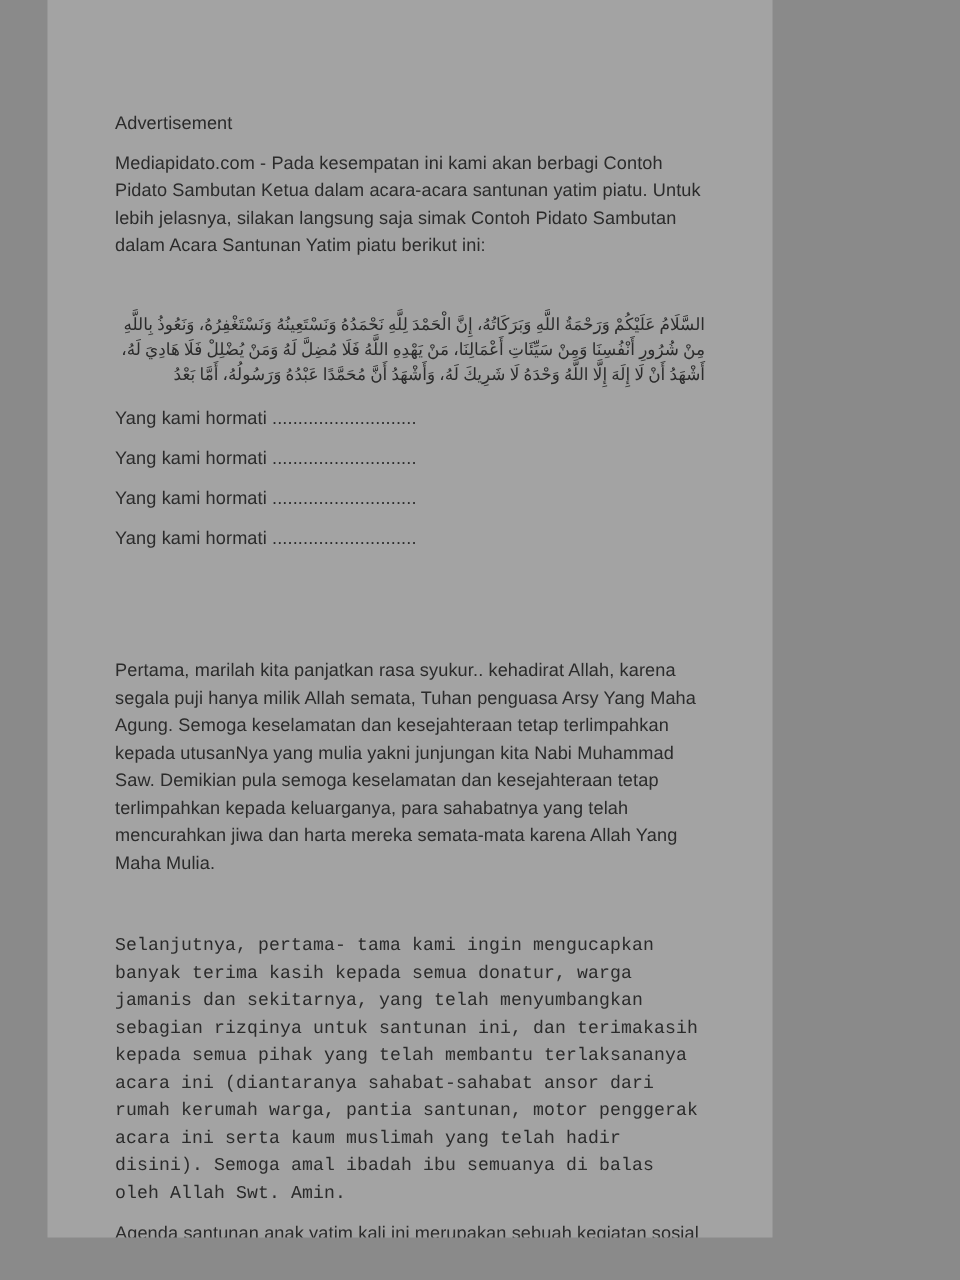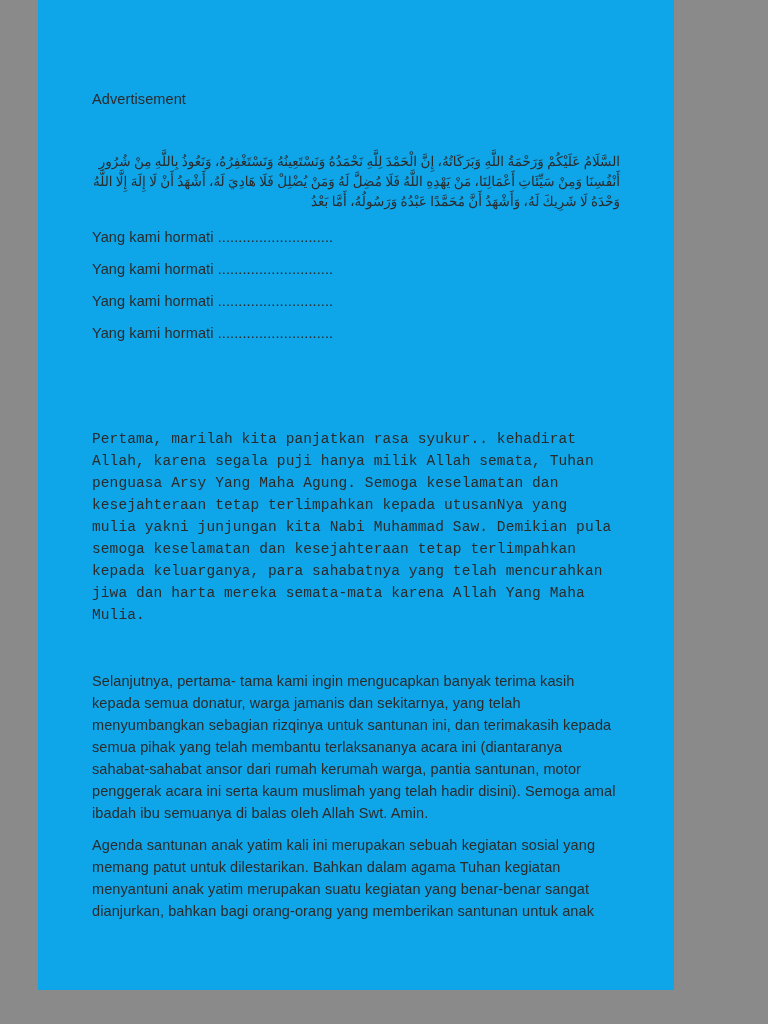--- a/index.html
+++ b/index.html
@@ -13,23 +13,23 @@
   .canvas {
     position: relative;
     width: 768px;
     height: 1024px;
     background: #8a8a8a;
   }
   .page {
     position: absolute;
     left: 38px;
     top: 0;
-    width: 636px;
+    width: 580px;
     height: 990px;
-    background: #0ea5e9;
+    background: #a3a3a3;
     padding: 88px 54px 40px 54px;
     overflow: hidden;
   }
   .doc-text {
     color: #2b2b2b;
     font-size: 14.5px;
     line-height: 22px;
     letter-spacing: 0.1px;
   }
   .doc-text p { margin-bottom: 10px; }
@@ -38,32 +38,33 @@
     direction: rtl;
     text-align: right;
     font-family: Liberation Serif, serif;
     font-size: 13.5px;
     line-height: 20px;
     color: #2b2b2b;
     margin-top: 42px !important;
     margin-bottom: 14px !important;
   }
   .gap-after-arabic { margin-top: 10px; }
-  .gap-xl { margin-top: 84px !important; font-family: Liberation Mono, monospace; }
-  .gap-lg { margin-top: 44px !important; }
+  .gap-xl { margin-top: 84px !important; }
+  .gap-lg { margin-top: 44px !important; font-family: Liberation Mono, monospace; }
   .gap-md { margin-top: 26px !important; }
 </style>
 </head>
 <body>
 
 <div class="canvas">
   <div class="page doc-text">
 
     <p class="para">Advertisement</p>
 
+    <p class="para">Mediapidato.com -  Pada kesempatan ini kami akan berbagi Contoh Pidato Sambutan Ketua dalam acara-acara santunan yatim piatu. Untuk lebih jelasnya, silakan langsung saja simak Contoh Pidato Sambutan dalam Acara Santunan Yatim piatu berikut ini:</p>
 
     <p class="arabic">السَّلَامُ عَلَيْكُمْ وَرَحْمَةُ اللَّهِ وَبَرَكَاتُهُ، إِنَّ الْحَمْدَ لِلَّهِ نَحْمَدُهُ وَنَسْتَعِينُهُ وَنَسْتَغْفِرُهُ، وَنَعُوذُ بِاللَّهِ مِنْ شُرُورِ أَنْفُسِنَا وَمِنْ سَيِّئَاتِ أَعْمَالِنَا، مَنْ يَهْدِهِ اللَّهُ فَلَا مُضِلَّ لَهُ وَمَنْ يُضْلِلْ فَلَا هَادِيَ لَهُ، أَشْهَدُ أَنْ لَا إِلَهَ إِلَّا اللَّهُ وَحْدَهُ لَا شَرِيكَ لَهُ، وَأَشْهَدُ أَنَّ مُحَمَّدًا عَبْدُهُ وَرَسُولُهُ، أَمَّا بَعْدُ</p>
 
     <p class="para gap-after-arabic">Yang kami hormati ............................</p>
     <p class="para">Yang kami hormati ............................</p>
     <p class="para">Yang kami hormati ............................</p>
     <p class="para">Yang kami hormati ............................</p>
 
 
     <p class="para gap-xl">Pertama, marilah kita panjatkan rasa syukur.. kehadirat Allah, karena segala puji hanya milik Allah semata, Tuhan penguasa Arsy Yang Maha Agung. Semoga keselamatan dan kesejahteraan tetap terlimpahkan kepada utusanNya yang mulia yakni junjungan kita Nabi Muhammad Saw. Demikian pula semoga keselamatan dan kesejahteraan tetap terlimpahkan kepada keluarganya, para sahabatnya yang telah mencurahkan jiwa dan harta mereka semata-mata karena Allah Yang Maha Mulia.</p>

